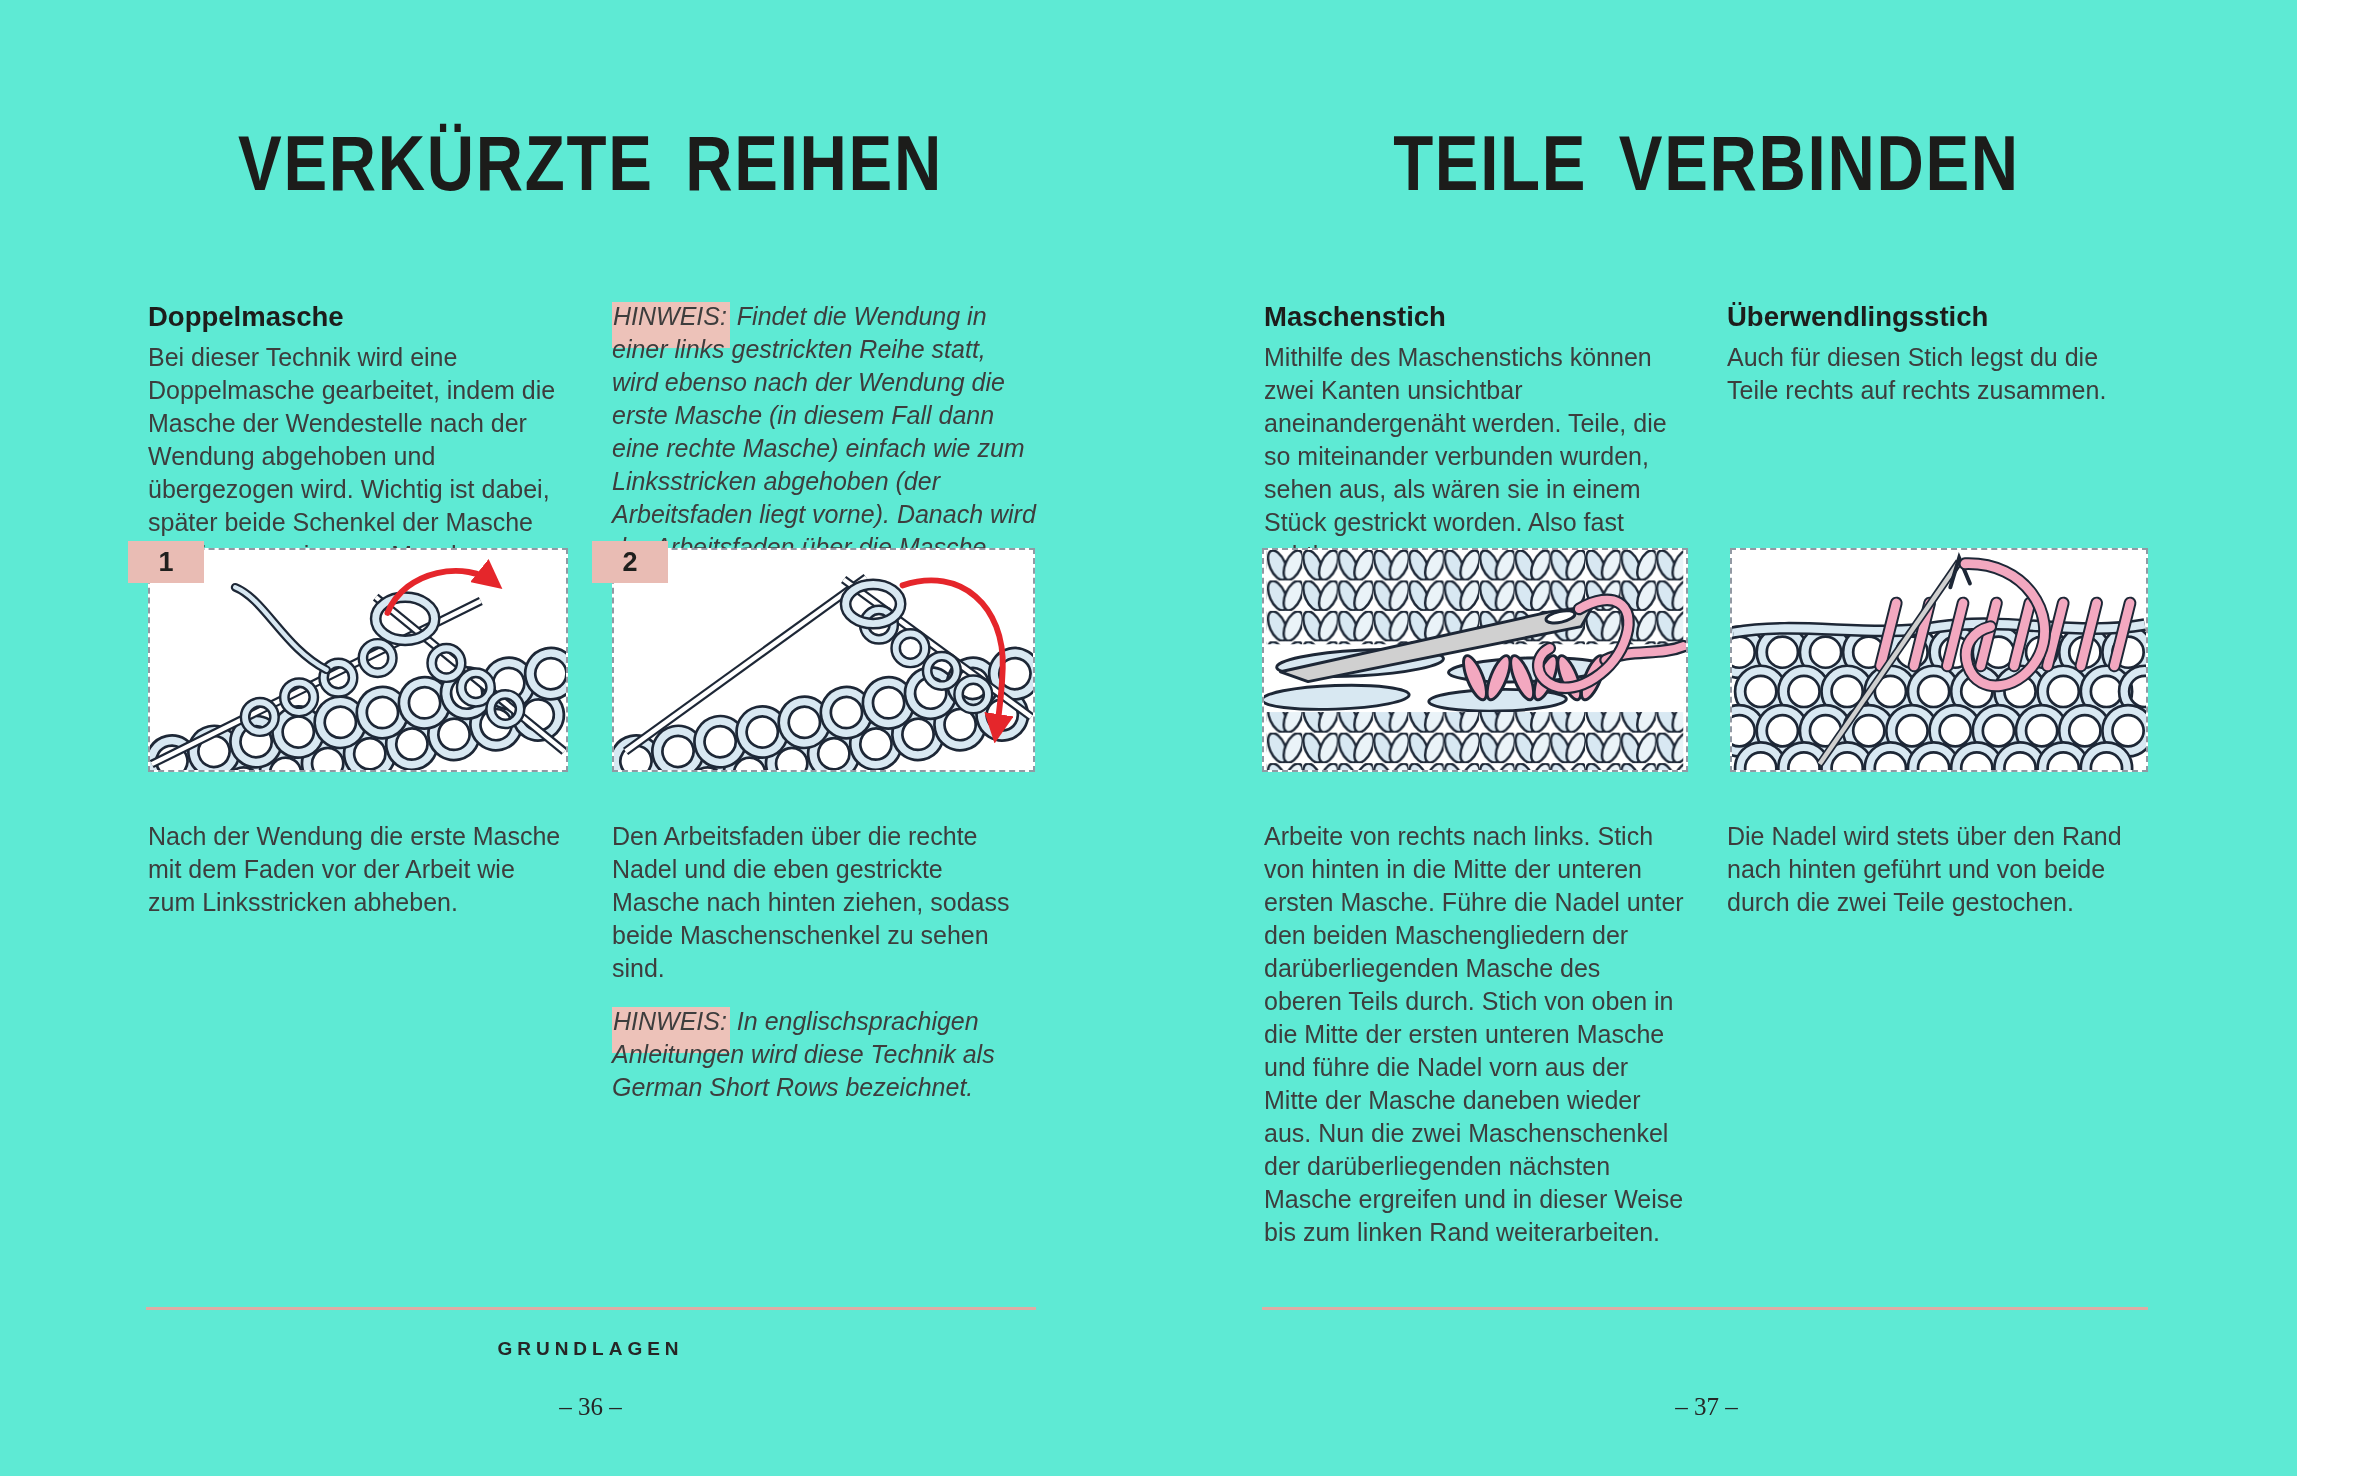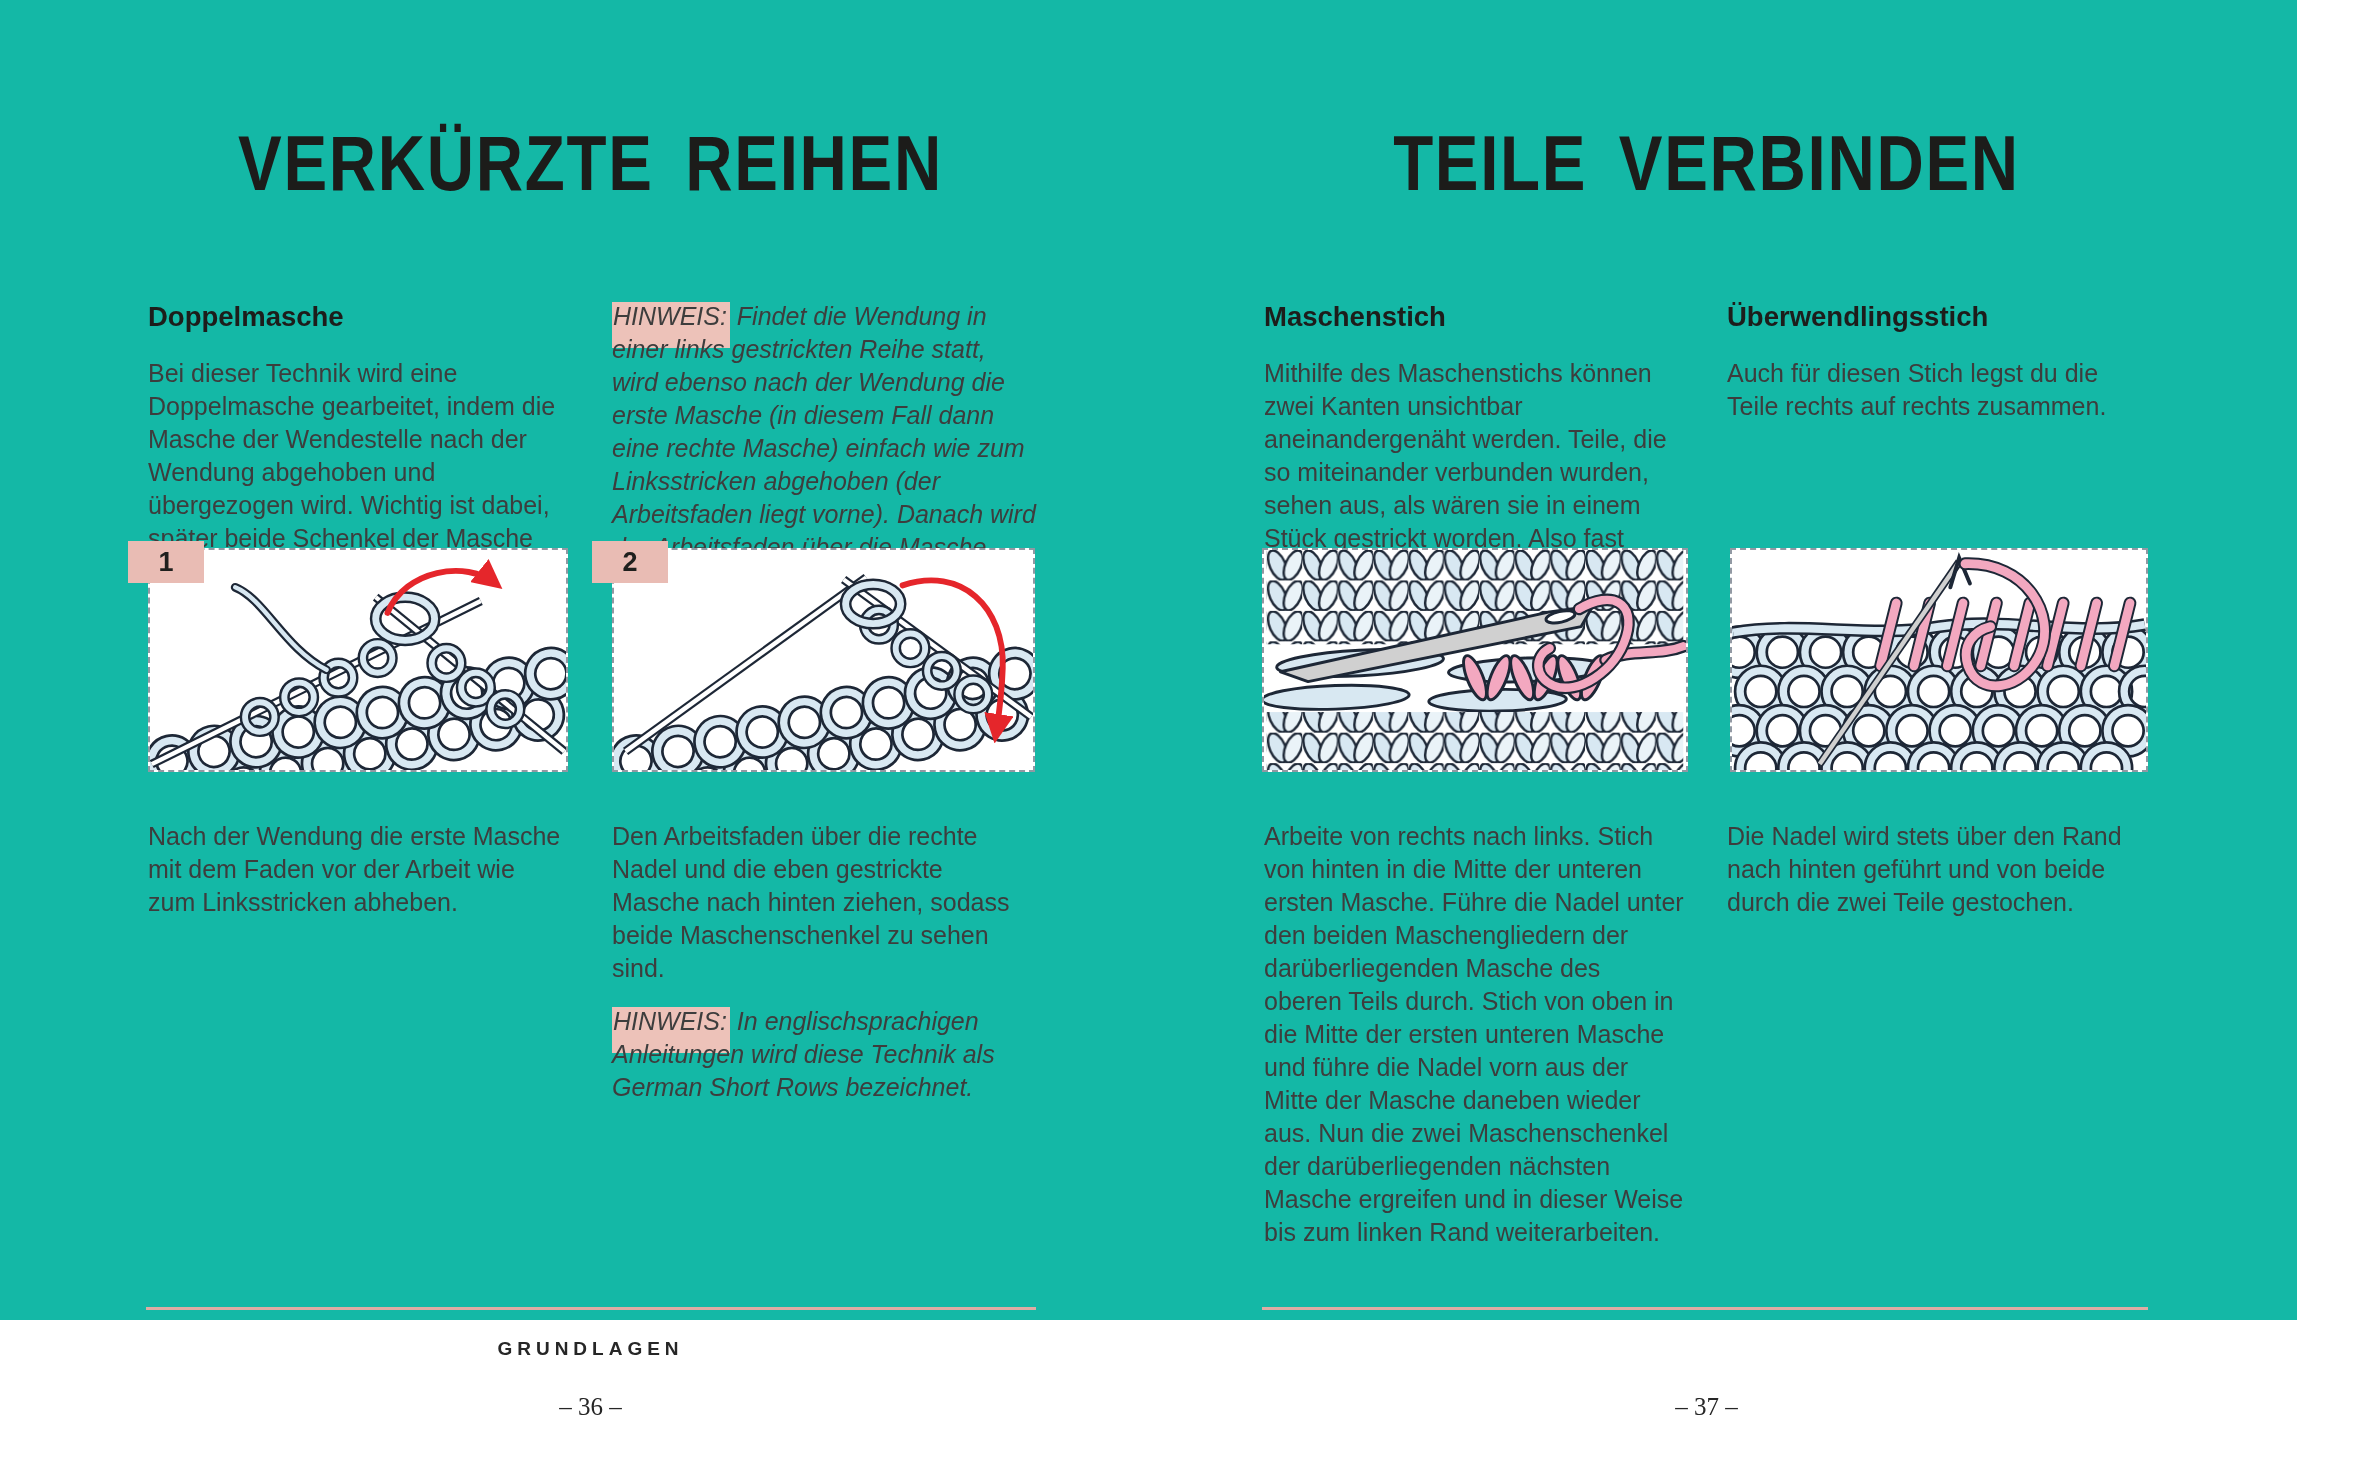--- a/index.html
+++ b/index.html
@@ -1,33 +1,33 @@
 <!DOCTYPE html>
 <html lang="de"><head>
 <meta charset="utf-8">
 <style>
   html,body{margin:0;padding:0}
   body{
     position:relative;width:2362px;height:1476px;background:#ffffff;
     font-family:"Liberation Sans",sans-serif;color:#3d3d3d;overflow:hidden;
   }
-  .page{position:absolute;top:0;width:1181px;height:1320px;background:#14b8a6}
+  .page{position:absolute;top:0;width:1181px;height:1476px;background:#5eead4}
   #page-left{left:0}
   #page-right{left:1116px}
 
   .title{
     position:absolute;top:122px;left:0;width:100%;text-align:center;
     font-size:78px;line-height:82px;font-weight:700;color:#1c1c1a;
     letter-spacing:2px;word-spacing:14px;
     transform:scaleX(.84);transform-origin:50% 50%;white-space:nowrap;
   }
 
   .col{position:absolute;top:300px;font-size:25px;line-height:33px;color:#3d3d3d}
   .col p{margin:0}
-  .heading{font-size:27.5px;line-height:33px;font-weight:700;color:#1d1d1b;margin:0 0 24px 0}
+  .heading{font-size:27.5px;line-height:33px;font-weight:700;color:#1d1d1b;margin:0 0 8px 0}
   .note{font-style:italic;color:#3d3d3d}
   .hl{background:#edc2b9;padding:0 3px 18px 1px}
 
   .figure{
     position:absolute;top:548px;height:224px;background:#fff;
     border:2px dashed #9199a3;box-sizing:border-box;
   }
   .figure svg{display:block;width:100%;height:100%}
   .fig-num{
     position:absolute;left:-22px;top:-9px;width:76px;height:42px;

